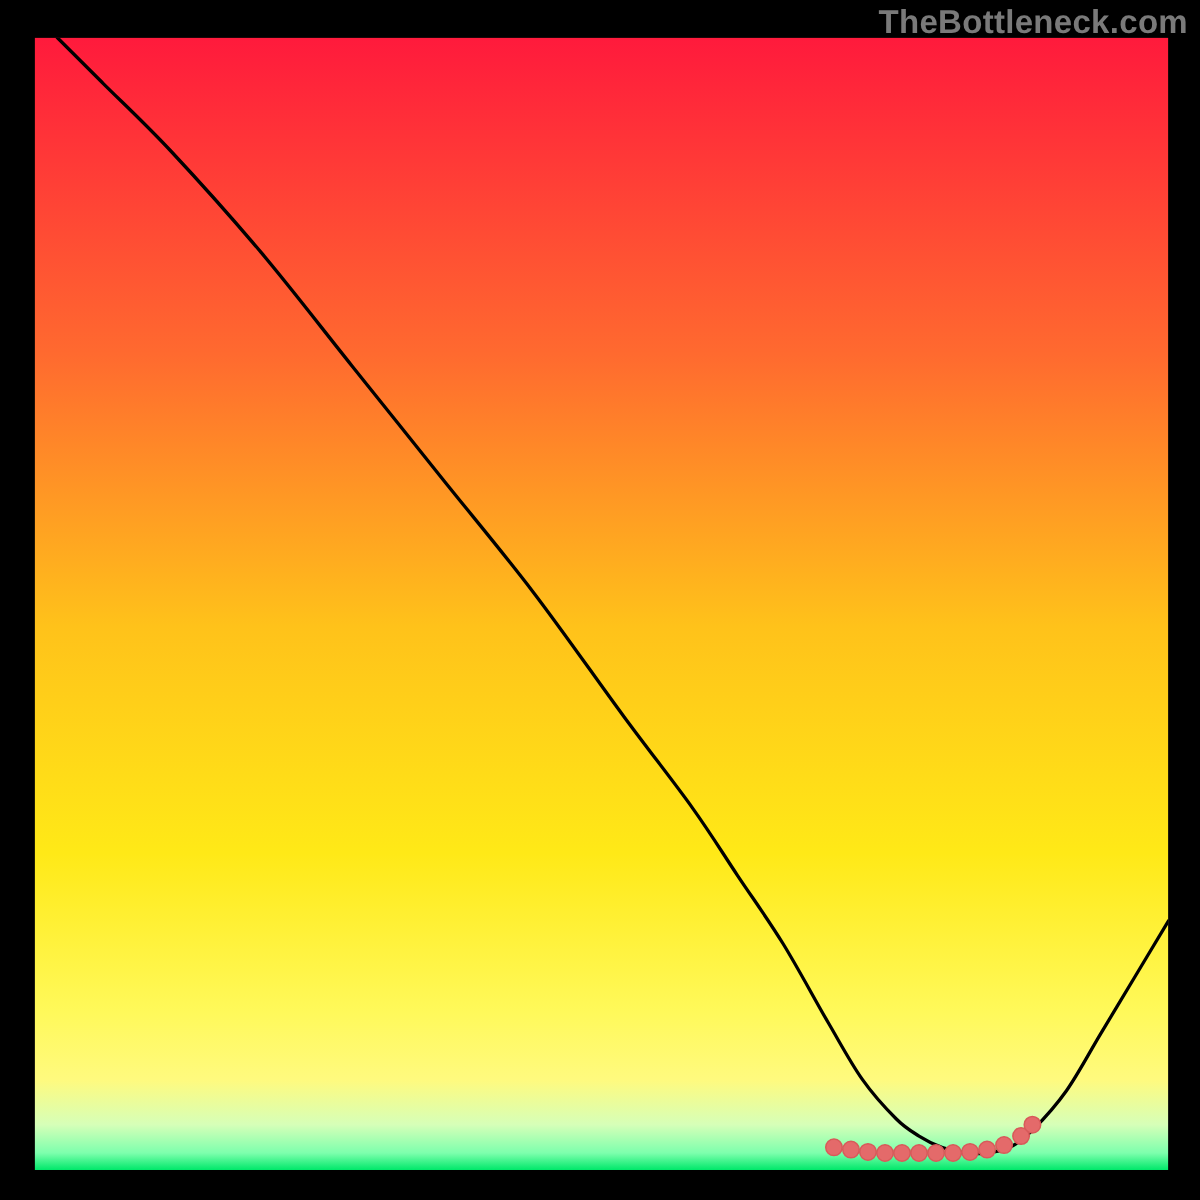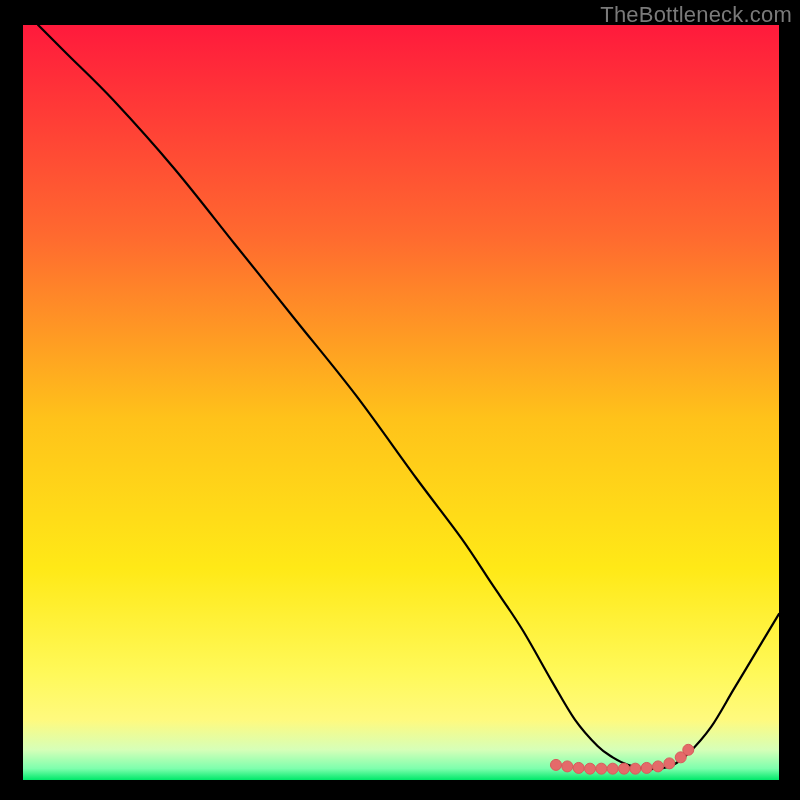--- a/index.html
+++ b/index.html
@@ -18,21 +18,21 @@
     width: 800px;
     height: 800px;
     background: #000;
   }
   .watermark {
     position: absolute;
     top: 2px;
     right: 8px;
     color: #7a7a7a;
     font-size: 22px;
-    font-weight: 400;
+    font-weight: 700;
     letter-spacing: 0.2px;
     user-select: none;
   }
   .plot-area {
     position: absolute;
     left: 23px;
     top: 25px;
     width: 756px;
     height: 755px;
     overflow: hidden;

